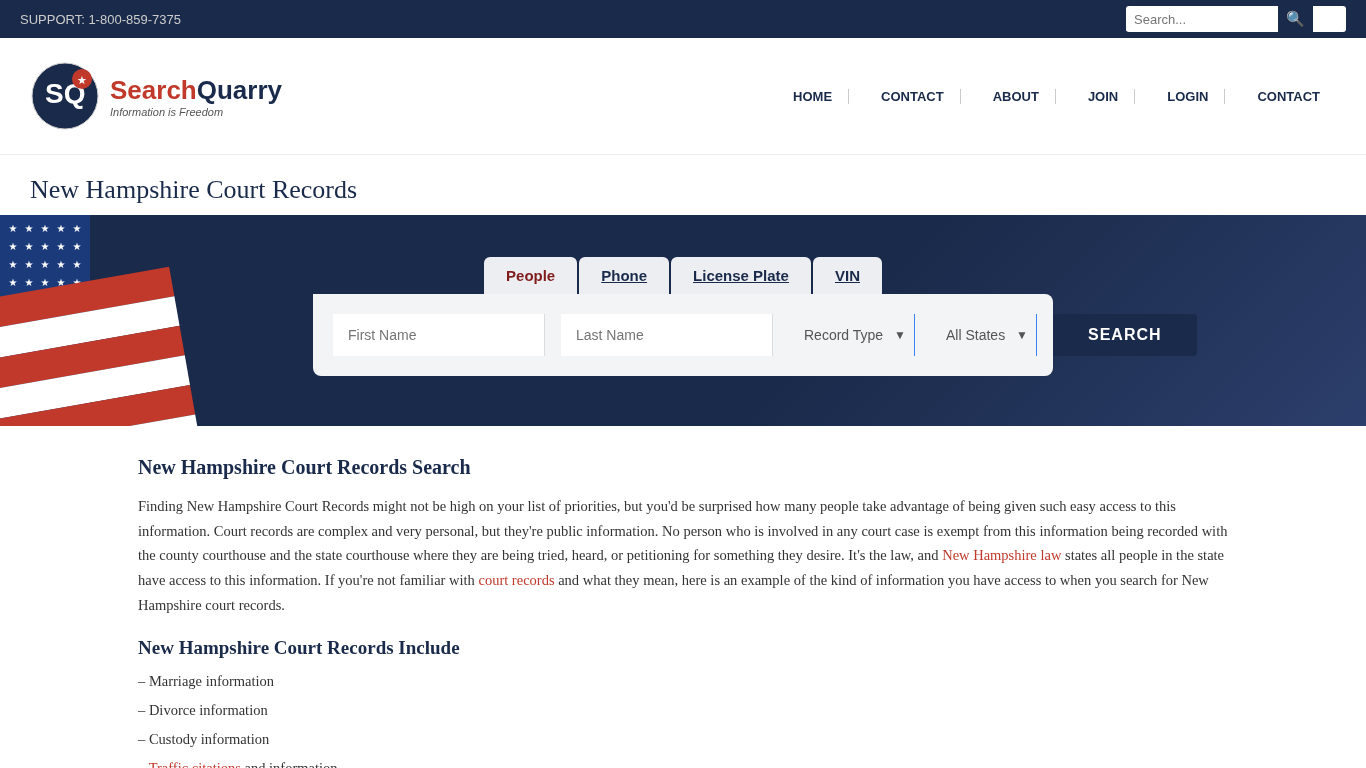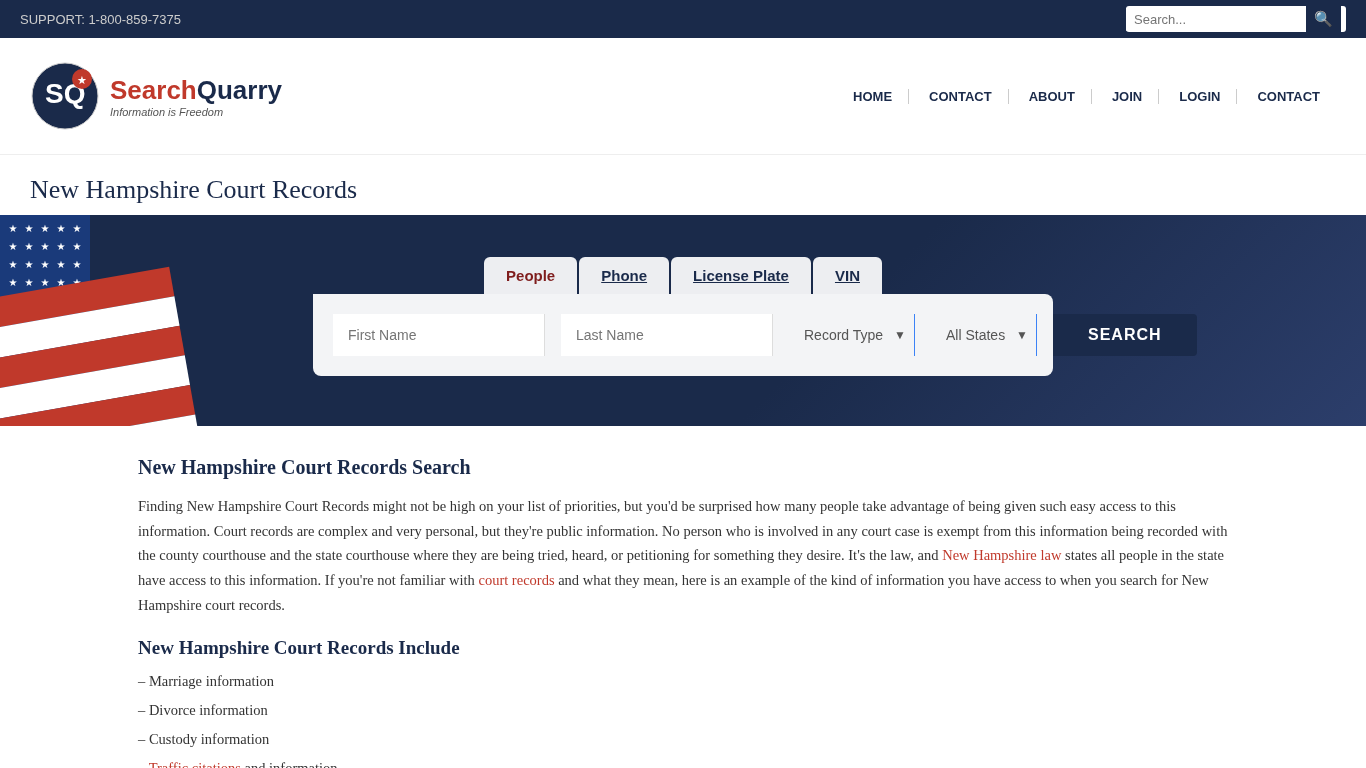--- a/index.html
+++ b/index.html
@@ -22,21 +22,21 @@
       background: #fff;
       border-radius: 3px;
       overflow: hidden;
       width: 220px;
     }
     .top-bar-search input {
       border: none;
       outline: none;
       padding: 4px 8px;
       font-size: 13px;
-      width: 180px;
+      width: 152px;
       color: #999;
     }
     .top-bar-search button {
       background: #1a2a4a;
       border: none;
       color: #fff;
       padding: 4px 8px;
       cursor: pointer;
       font-size: 15px;
     }
@@ -72,21 +72,21 @@
     .logo-name span { color: #c0392b; }
     .logo-tagline {
       font-size: 11px;
       color: #555;
       font-family: Arial, sans-serif;
       font-style: italic;
     }
     nav {
       display: flex;
       align-items: center;
-      gap: 4px;
+      gap: 16px;
       font-family: Arial, sans-serif;
       font-size: 13px;
       font-weight: bold;
     }
     nav a {
       color: #1a2a4a;
       text-decoration: none;
       padding: 0 16px;
       border-right: 1px solid #ccc;
     }

